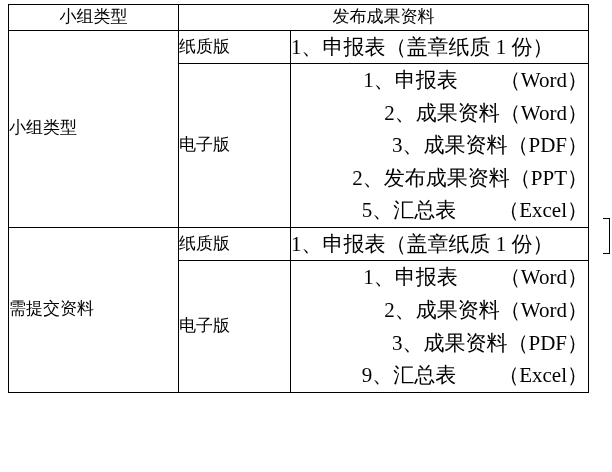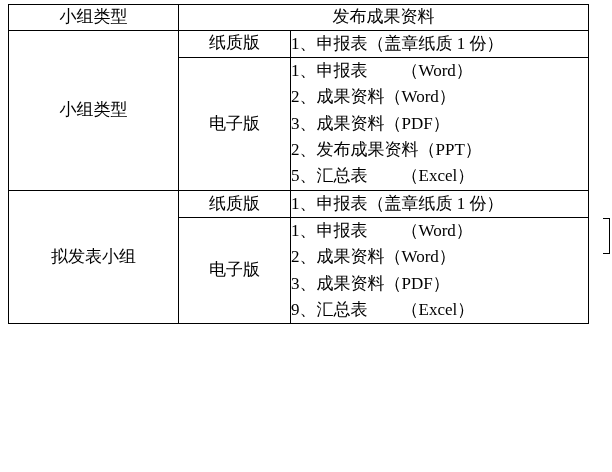--- a/index.html
+++ b/index.html
@@ -35,39 +35,38 @@
     padding: 0;
     vertical-align: middle;
     font-size: 17px;
     line-height: 1.45;
   }
   .col-type { width: 170px; }
   .col-media { width: 112px; }
   .col-docs { width: 298px; }
 
   .cell-center {
-    text-align: center;
     padding: 8px 4px;
   }
   .cell-head {
     text-align: center;
     padding: 10px 4px;
     font-size: 17px;
   }
   .cell-list {
-    text-align: left;
+    text-align: right;
     padding: 8px 6px 8px 14px;
   }
   .cell-single {
     text-align: left;
     padding: 14px 6px 14px 14px;
   }
   .item {
     white-space: pre;
-    font-size: 17px;
+    font-size: 21px;
     line-height: 1.55;
   }
   .right-mark {
     position: absolute;
     right: 2px;
     top: 218px;
     width: 6px;
     height: 34px;
     border-top: 1px solid #000;
     border-right: 1px solid #000;
@@ -104,21 +103,21 @@
         <td class="cell-list">
           <div class="item">1、申报表　　（Word）</div>
           <div class="item">2、成果资料（Word）</div>
           <div class="item">3、成果资料（PDF）</div>
           <div class="item">2、发布成果资料（PPT）</div>
           <div class="item">5、汇总表　　（Excel）</div>
         </td>
       </tr>
 
       <tr>
-        <td class="cell-center" rowspan="2">拟发表小组</td>
+        <td class="cell-center" rowspan="2">需提交资料</td>
         <td class="cell-center">纸质版</td>
         <td class="cell-single">
           <div class="item">1、申报表（盖章纸质 1 份）</div>
         </td>
       </tr>
 
       <tr>
         <td class="cell-center">电子版</td>
         <td class="cell-list">
           <div class="item">1、申报表　　（Word）</div>

